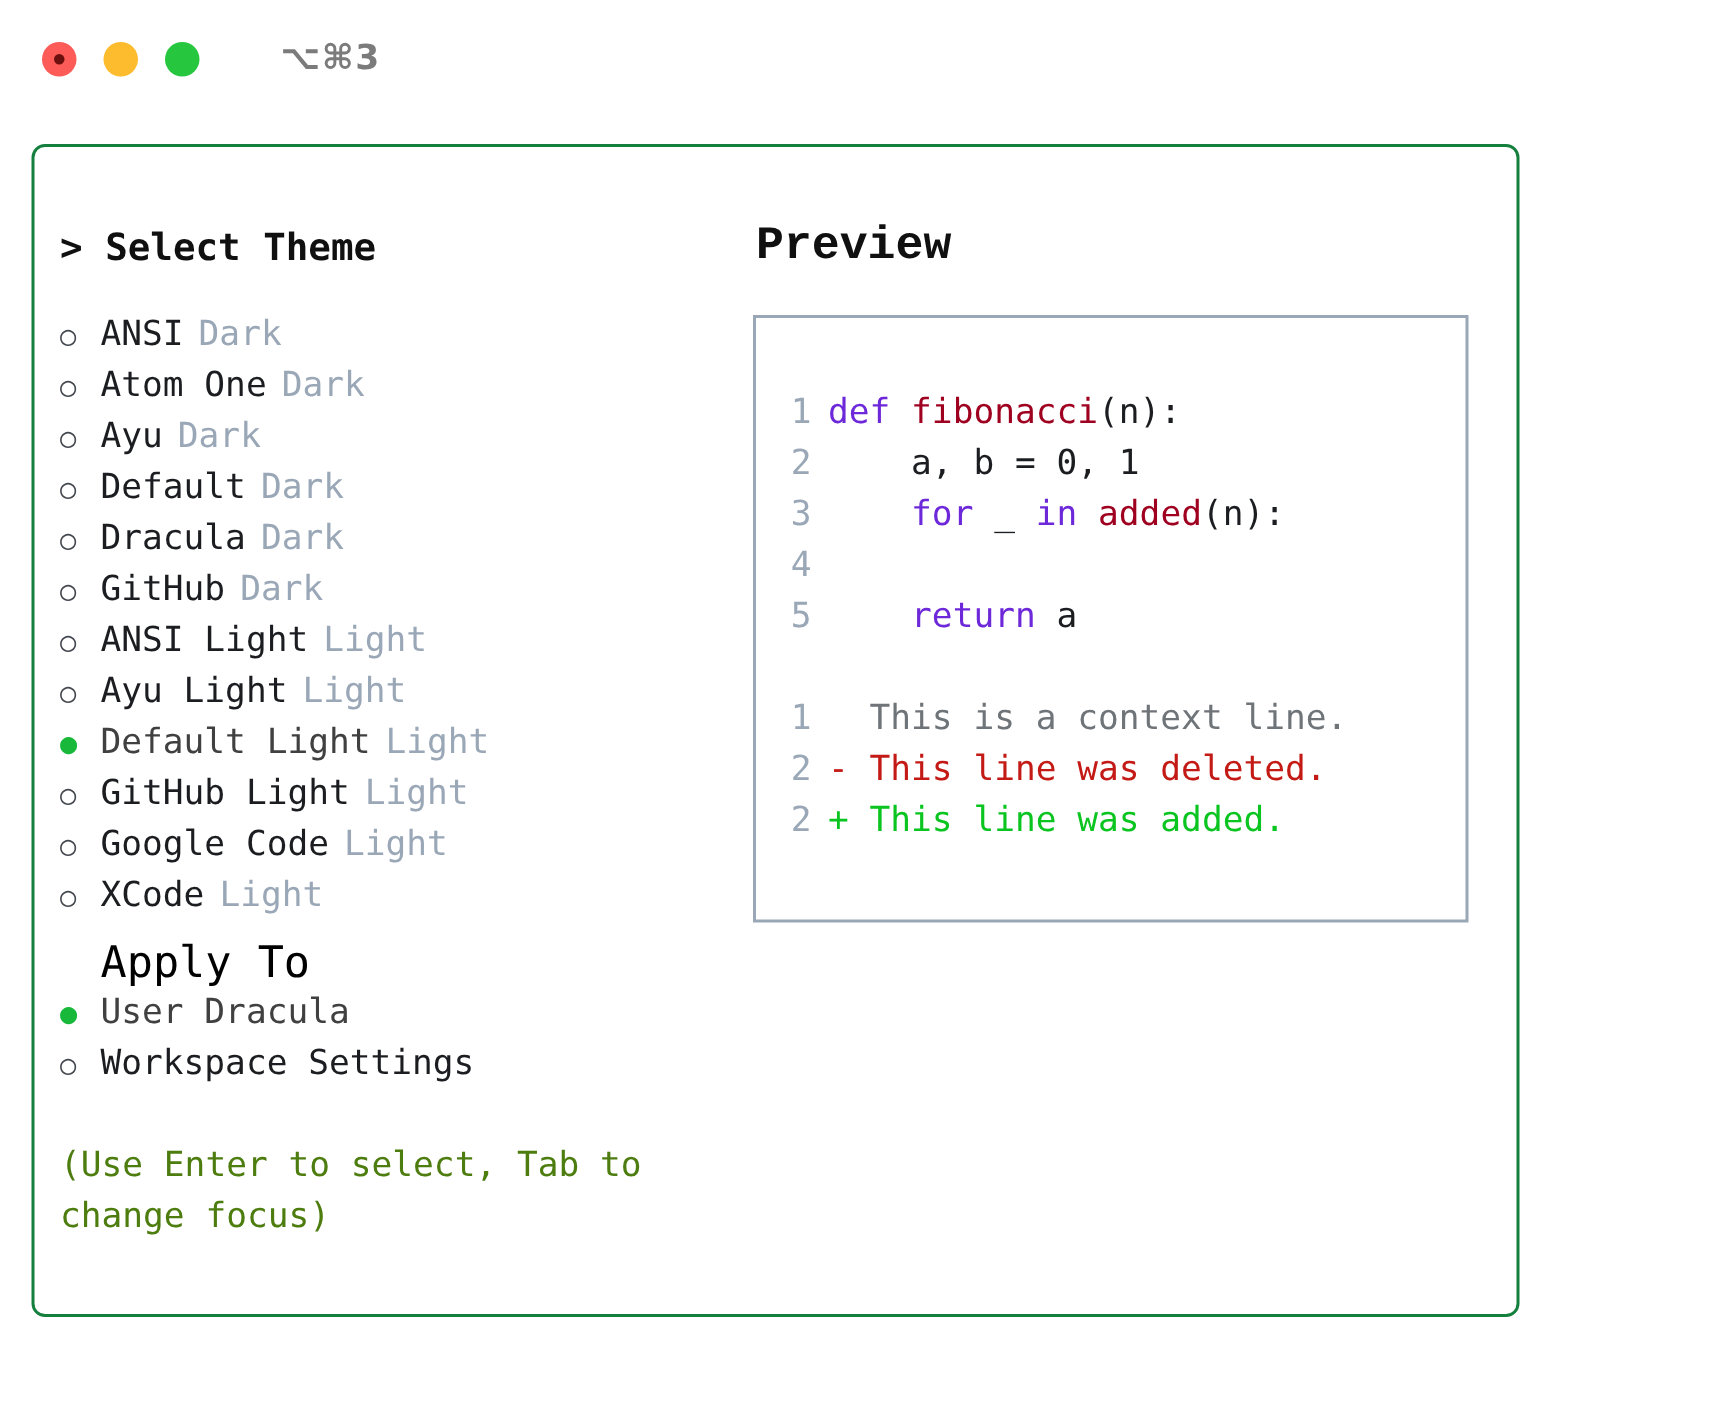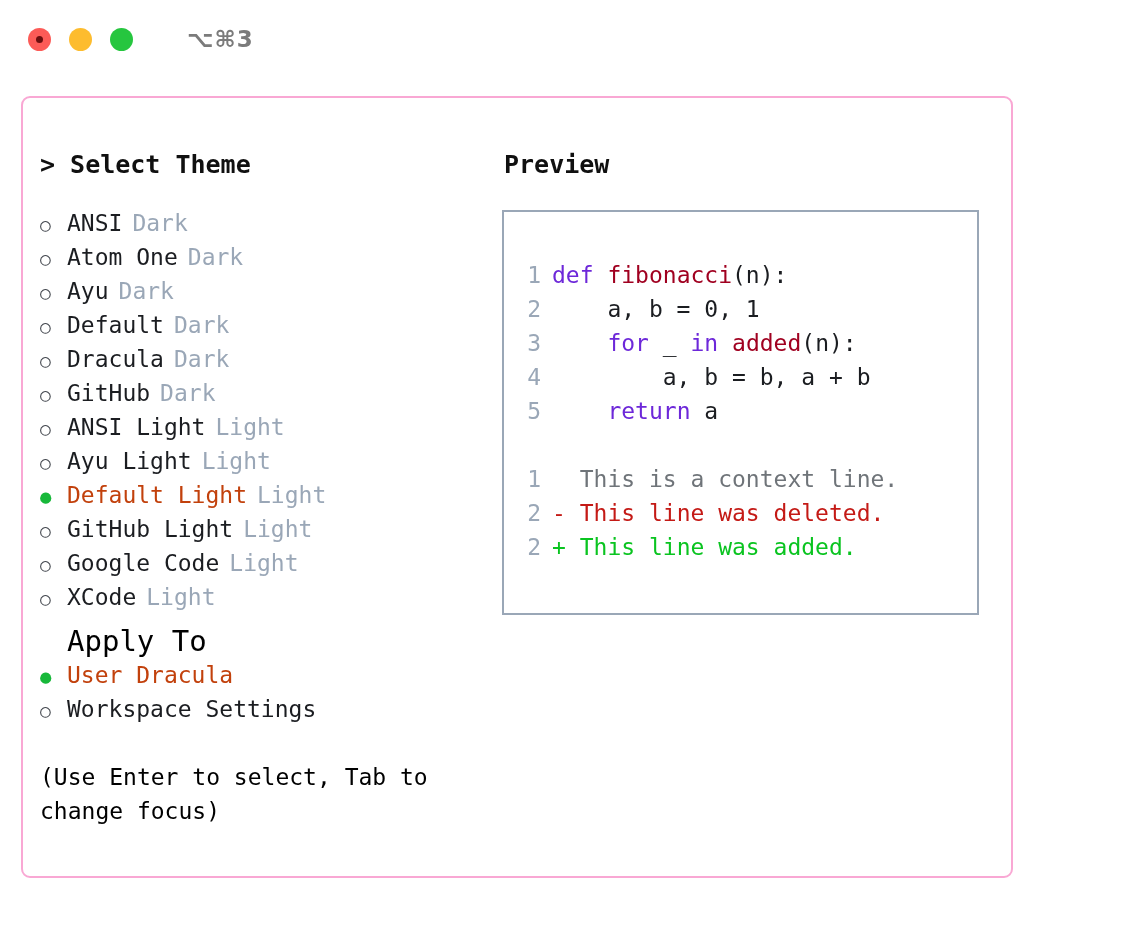--- a/index.html
+++ b/index.html
@@ -67,21 +67,21 @@
     white-space: pre;
   }
 
   
   .panel {
     position: absolute;
     left: 21px;
     top: 96px;
     width: 992px;
     height: 782px;
-    border: 2px solid #f9a8d4;
+    border: 2px solid #15803d;
     border-radius: 9px;
     box-sizing: border-box;
     background: #ffffff;
   }
 
   .panel-inner {
     position: absolute;
     left: 0; top: 0;
     width: 100%;
     height: 100%;
@@ -128,21 +128,21 @@
     display: inline-block;
   }
   .bullet.on {
     color: #18b83a;
     font-size: 19px;
   }
   .row-label {
     color: #1b1d21;
   }
   .row.selected .row-label {
-    color: #c2410c;
+    color: #404040;
   }
   .row-kind {
     color: #9aa7b7;
     margin-left: 10px;
     margin-top: 24px;
   }
 
   
   .group-spacer { height: 34px; }
   .group-title {
@@ -150,33 +150,34 @@
     color: #000000;
     line-height: 34px;
     padding-left: 27px;
     white-space: pre;
   }
 
   .hint {
     margin-top: 34px;
     font-size: 23px;
     line-height: 34px;
-    color: #000000;
+    color: #4d7c0f;
     width: 400px;
     white-space: pre-wrap;
   }
 
   
   .preview-title {
-    font-size: 25px;
+    font-size: 31px;
     font-weight: 700;
     color: #101010;
     line-height: 34px;
     white-space: pre;
     margin-left: 2px;
+    font-family: Liberation Mono, monospace;
   }
   .preview-box {
     margin-top: 28px;
     width: 477px;
     height: 405px;
     border: 2px solid #9aa7b7;
     box-sizing: border-box;
     background: #ffffff;
     padding: 46px 0 0 0;
   }
@@ -252,21 +253,21 @@
       </div>
 
       <div class="col-right">
         <div class="preview-title">Preview</div>
 
         <div class="preview-box">
           <div id="code-block">
               <div class="code-line"><span class="gutter">1</span><span><span class="kw">def </span><span class="fn">fibonacci</span><span class="code-text">(n):</span></span></div>
               <div class="code-line"><span class="gutter">2</span><span><span class="code-text">    a, b = 0, 1</span></span></div>
               <div class="code-line"><span class="gutter">3</span><span><span class="code-text">    </span><span class="kw">for</span><span class="code-text"> _ </span><span class="kw">in</span><span class="code-text"> </span><span class="fn">added</span><span class="code-text">(n):</span></span></div>
-              <div class="code-line"><span class="gutter">4</span><span><span class="code-text">        a, b = b, a + b</span></span></div>
+              <div class="code-line"><span class="gutter">4</span></div>
               <div class="code-line"><span class="gutter">5</span><span><span class="code-text">    </span><span class="kw">return</span><span class="code-text"> a</span></span></div>
             </div>
           <div class="blank-line"></div>
           <div id="diff-block">
               <div class="code-line"><span class="gutter">1</span><span class="diff-ctx">  </span><span class="diff-ctx">This is a context line.</span></div>
               <div class="code-line"><span class="gutter">2</span><span class="diff-del">- </span><span class="diff-del">This line was deleted.</span></div>
               <div class="code-line"><span class="gutter">2</span><span class="diff-add">+ </span><span class="diff-add">This line was added.</span></div>
             </div>
         </div>
       </div>

